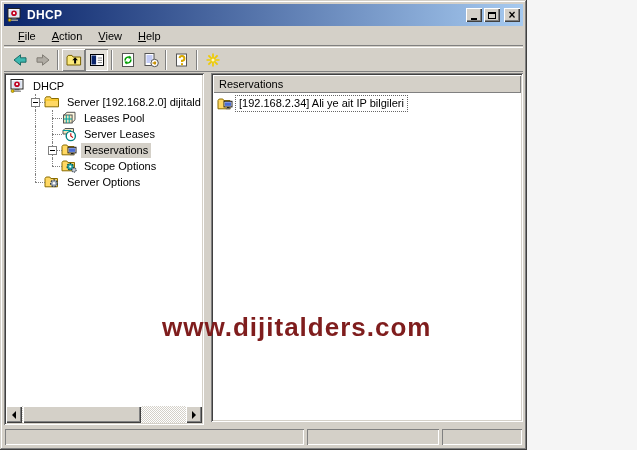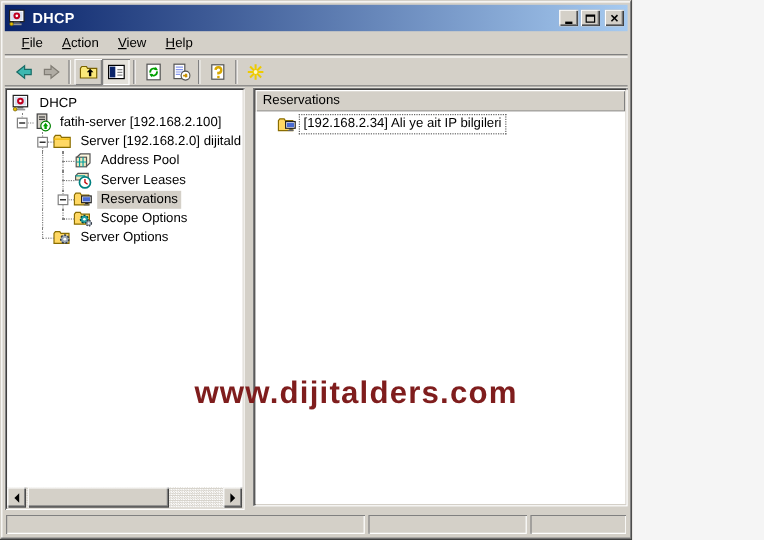--- a/index.html
+++ b/index.html
@@ -75,21 +75,21 @@
   .hs-thumb{position:absolute;left:17px;top:0;width:118px;height:17px;background:#d4d0c8;
     box-shadow: inset 1px 1px 0 #fff, inset -1px -1px 0 #404040, inset -2px -2px 0 #808080;}
   .splitter{position:absolute;left:200px;width:7px;top:0;bottom:0;background:#d4d0c8;}
   .right-pane{position:absolute;left:207px;right:0;top:0;bottom:3px;background:#fff;
     box-shadow: inset 1px 1px 0 #808080, inset -1px -1px 0 #ffffff,
                 inset 2px 2px 0 #404040, inset -2px -2px 0 #d4d0c8;}
   .col-header{position:absolute;left:2px;right:2px;top:2px;height:18px;background:#d4d0c8;
     box-shadow: inset 1px 1px 0 #fff, inset -1px -1px 0 #808080;
     line-height:18px;padding-left:6px;}
   .list{position:absolute;left:2px;right:2px;top:20px;bottom:2px;background:#fff;
-    padding:2px 0 0 18px;overflow:hidden;}
+    padding:2px 0 0 4px;overflow:hidden;}
   .litem{display:flex;align-items:center;height:17px;white-space:pre;}
   .litem .ticon{margin-right:2px;}
   .llabel{padding:1px 3px;line-height:13px;border:1px dotted transparent;}
   .llabel.focus{border-color:#666;}
   
   .watermark{position:absolute;left:162px;top:312px;font-size:26px;font-weight:bold;
     color:#7f1d1d;letter-spacing:1px;pointer-events:none;z-index:5;}
   
   .statusbar{position:absolute;left:4px;right:4px;bottom:4px;height:18px;
     display:flex;align-items:stretch;gap:3px;padding:1px 1px;}
@@ -216,36 +216,29 @@
       <div class="tree" id="tree">
           <div class="trow"><span class="ticon"><svg width="16" height="16" viewBox="0 0 16 16">
                 <rect x="1" y="1.5" width="12" height="9.5" fill="#fff" stroke="#222"></rect>
                 <rect x="2.3" y="2.8" width="9.4" height="7" fill="#d8e0f0"></rect>
                 <circle cx="7" cy="6.2" r="2.8" fill="#c00020"></circle>
                 <circle cx="7" cy="6.2" r="1.1" fill="#fff"></circle>
                 <rect x="4.5" y="11" width="5" height="1.4" fill="#555"></rect>
                 <rect x="3" y="12.6" width="8" height="1.4" fill="#999"></rect>
                 <circle cx="2.6" cy="13" r="1.5" fill="#e8c000" stroke="#706000" stroke-width="0.6"></circle>
               </svg></span><span class="tlabel">DHCP</span></div>
-          <div class="trow"><span class="u h vt"><span class="exp"></span></span><span class="ticon"><svg width="16" height="16" viewBox="0 0 16 16">
-                <rect x="4" y="1" width="8" height="12" fill="#d4d0c8" stroke="#404040"></rect>
-                <rect x="5.5" y="3" width="5" height="1" fill="#404040"></rect>
-                <rect x="5.5" y="5" width="5" height="1" fill="#404040"></rect>
-                <circle cx="11" cy="11" r="4" fill="#fff" stroke="#008000"></circle>
-                <path d="M11 8.3 L13.2 11.3 H12 V13.6 H10 V11.3 H8.8 Z" fill="#00a000"></path>
-              </svg></span><span class="tlabel">fatih-server [192.168.2.100]</span></div>
           <div class="trow"><span class="u"></span><span class="u h v"><span class="exp"></span></span><span class="ticon"><svg width="16" height="16" viewBox="0 0 16 16">
                 <path d="M1 4.5 L2.2 2.8 H6.3 L7.3 4.5 H14.5 V12.8 H1 Z" fill="#ffd863" stroke="#8a6d00"></path>
                 <path d="M1 6 H14.5" stroke="#f0b800" stroke-width="1"></path>
               </svg></span><span class="tlabel">Server [192.168.2.0] dijitald</span></div>
           <div class="trow"><span class="u"></span><span class="u v"></span><span class="u h v"></span><span class="ticon"><svg width="16" height="16" viewBox="0 0 16 16">
                 <path d="M3 5 L6 2.3 H14 V9.8 L11 12.7 Z" fill="#fdf8e0" stroke="#555"></path>
                 <rect x="2.5" y="5" width="8.6" height="8" fill="#efe6bd" stroke="#555"></rect>
                 <path d="M2.5 9 H11 M5.3 5 V13 M8.2 5 V13" stroke="#00a0a0" fill="none"></path>
-              </svg></span><span class="tlabel">Address Pool</span></div>
+              </svg></span><span class="tlabel">Leases Pool</span></div>
           <div class="trow"><span class="u"></span><span class="u v"></span><span class="u h v"></span><span class="ticon"><svg width="16" height="16" viewBox="0 0 16 16">
                 <path d="M2 4.5 L4 2.5 H12.5 V8 H2 Z" fill="#efe6bd" stroke="#555"></path>
                 <path d="M2 4.5 H10" stroke="#00a0a0"></path>
                 <circle cx="9.8" cy="10" r="4.6" fill="#fff" stroke="#008080" stroke-width="1.4"></circle>
                 <path d="M9.8 7.2 V10 L12 11.6" stroke="#c00000" stroke-width="1.1" fill="none"></path>
               </svg></span><span class="tlabel">Server Leases</span></div>
           <div class="trow"><span class="u"></span><span class="u v"></span><span class="u h v"><span class="exp"></span></span><span class="ticon"><svg width="16" height="16" viewBox="0 0 16 16">
                 <path d="M1 4.5 L2.2 3 H5.8 L6.8 4.5 H13 V12.8 H1 Z" fill="#ffd863" stroke="#8a6d00"></path>
                 <rect x="7" y="5.3" width="8" height="5.6" fill="#fff" stroke="#222"></rect>
                 <rect x="8" y="6.3" width="6" height="3.6" fill="#4a6cd4"></rect>

